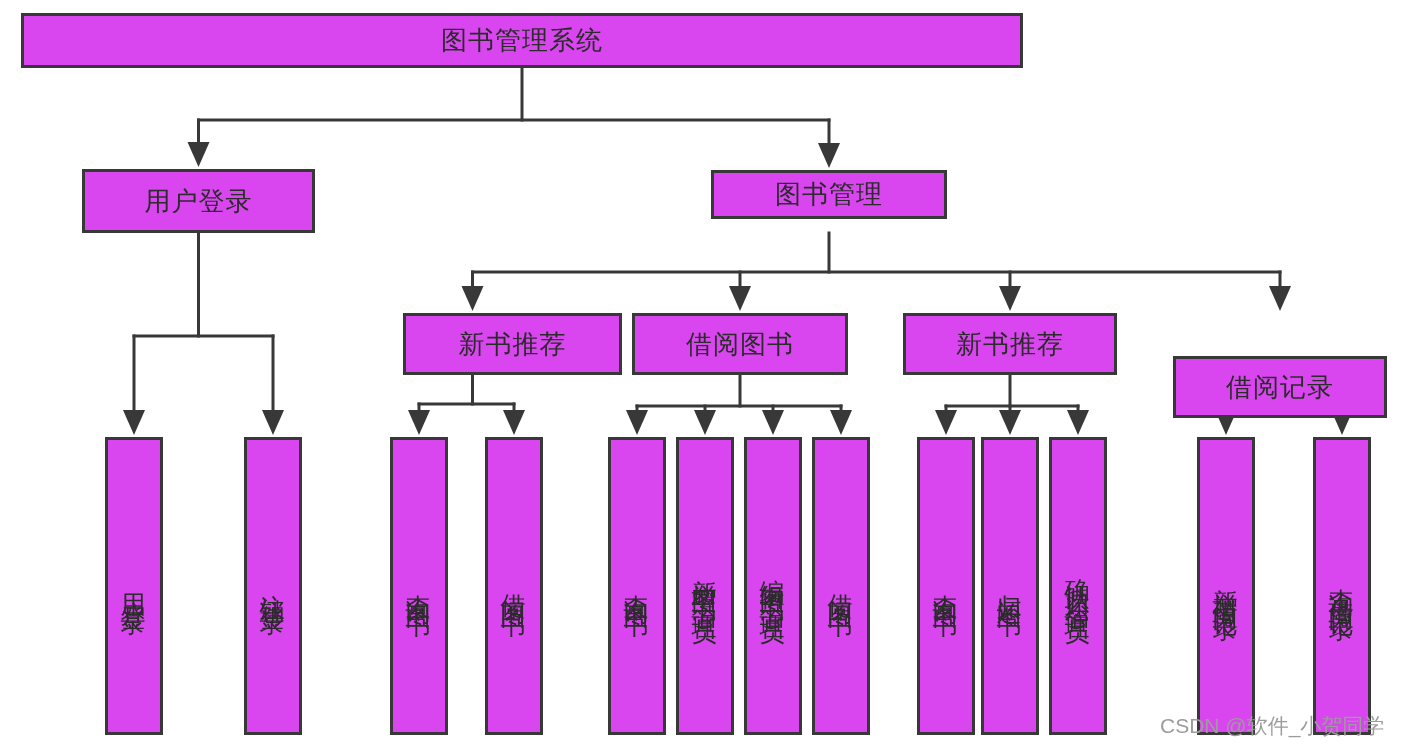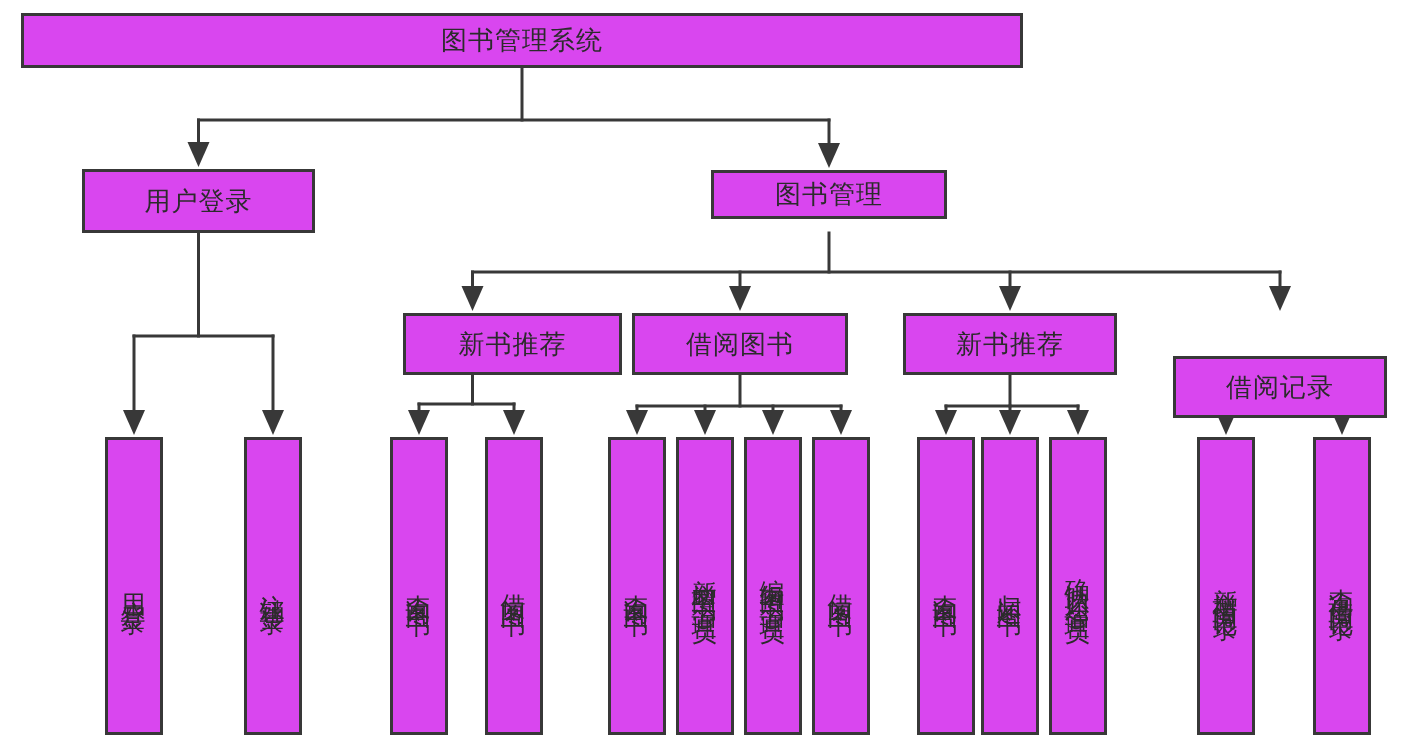--- a/index.html
+++ b/index.html
@@ -146,13 +146,14 @@
       <div class="node v" style="left: 1049px; top: 437px; width: 58px; height: 298px;">
         <span class="lbl">确认归还（管理员）</span>
       </div>
       <div class="node v" style="left: 1197px; top: 437px; width: 58px; height: 298px;">
         <span class="lbl">新增借阅记录</span>
       </div>
       <div class="node v" style="left: 1313px; top: 437px; width: 58px; height: 298px;">
         <span class="lbl">查询借阅记录</span>
       </div>
     </div>
+  <div class="watermark">CSDN @软件_小贺同学</div>
 </div>
 
 </body></html>

